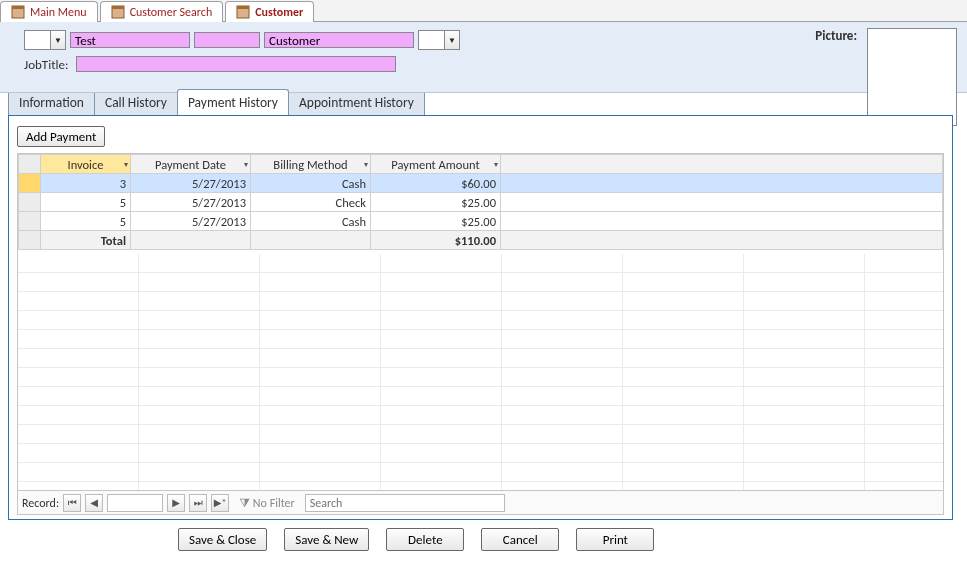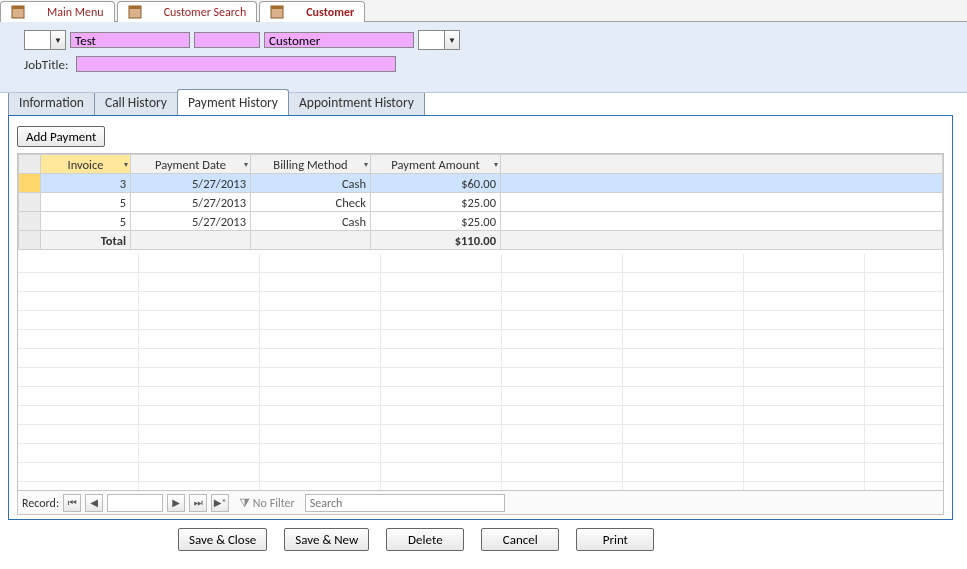--- a/index.html
+++ b/index.html
@@ -9,21 +9,21 @@
     font-size: 13px;
     background: #fff;
     color: #333;
     width: 967px;
     height: 569px;
     overflow: hidden;
   }
   
   .obj-tabs { display:flex; height:22px; border-bottom:1px solid #a0a0a0; background:#f3f3f3; }
   .obj-tab {
-    display:flex; align-items:center; gap:22px;
+    display:flex; align-items:center; gap:5px;
     padding:4px 10px; border:1px solid #a0a0a0; border-bottom:none;
     border-radius:4px 4px 0 0; background:#fff; margin-right:2px;
     position:relative; top:1px; font-size:12px; cursor:default;
   }
   .obj-tab.active { background:#fff; font-weight:600; }
   .obj-tab-label { color:#9e1b1b; }
   .form-icon { width:14px; height:14px; display:inline-flex; align-items:center; justify-content:center; }
   .form-icon svg { width:14px; height:14px; }
   
   .header-area {
@@ -137,20 +137,24 @@
     <input class="txt w-name2" value="" style="">
     <input class="txt w-name3" value="Customer" style="">
     <span class="combo-small">
       <input class="txt" style="width: 26px;" value="">
       <span class="arrow">▼</span>
     </span>
   </div>
   <div class="header-row2">
     <span class="label">JobTitle:</span>
     <input class="txt w-jobtitle" value="" style="">
+  </div>
+  <div class="picture-wrap">
+    <span class="picture-label">Picture:</span>
+    <div class="picture-box"></div>
   </div>
 </div>
 
 <div class="subtab-area">
   <div class="subtabs">
     <div class="subtab"><span>Information</span></div>
     <div class="subtab"><span>Call History</span></div>
     <div class="subtab active"><span>Payment History</span></div>
     <div class="subtab"><span>Appointment History</span></div>
   </div>

